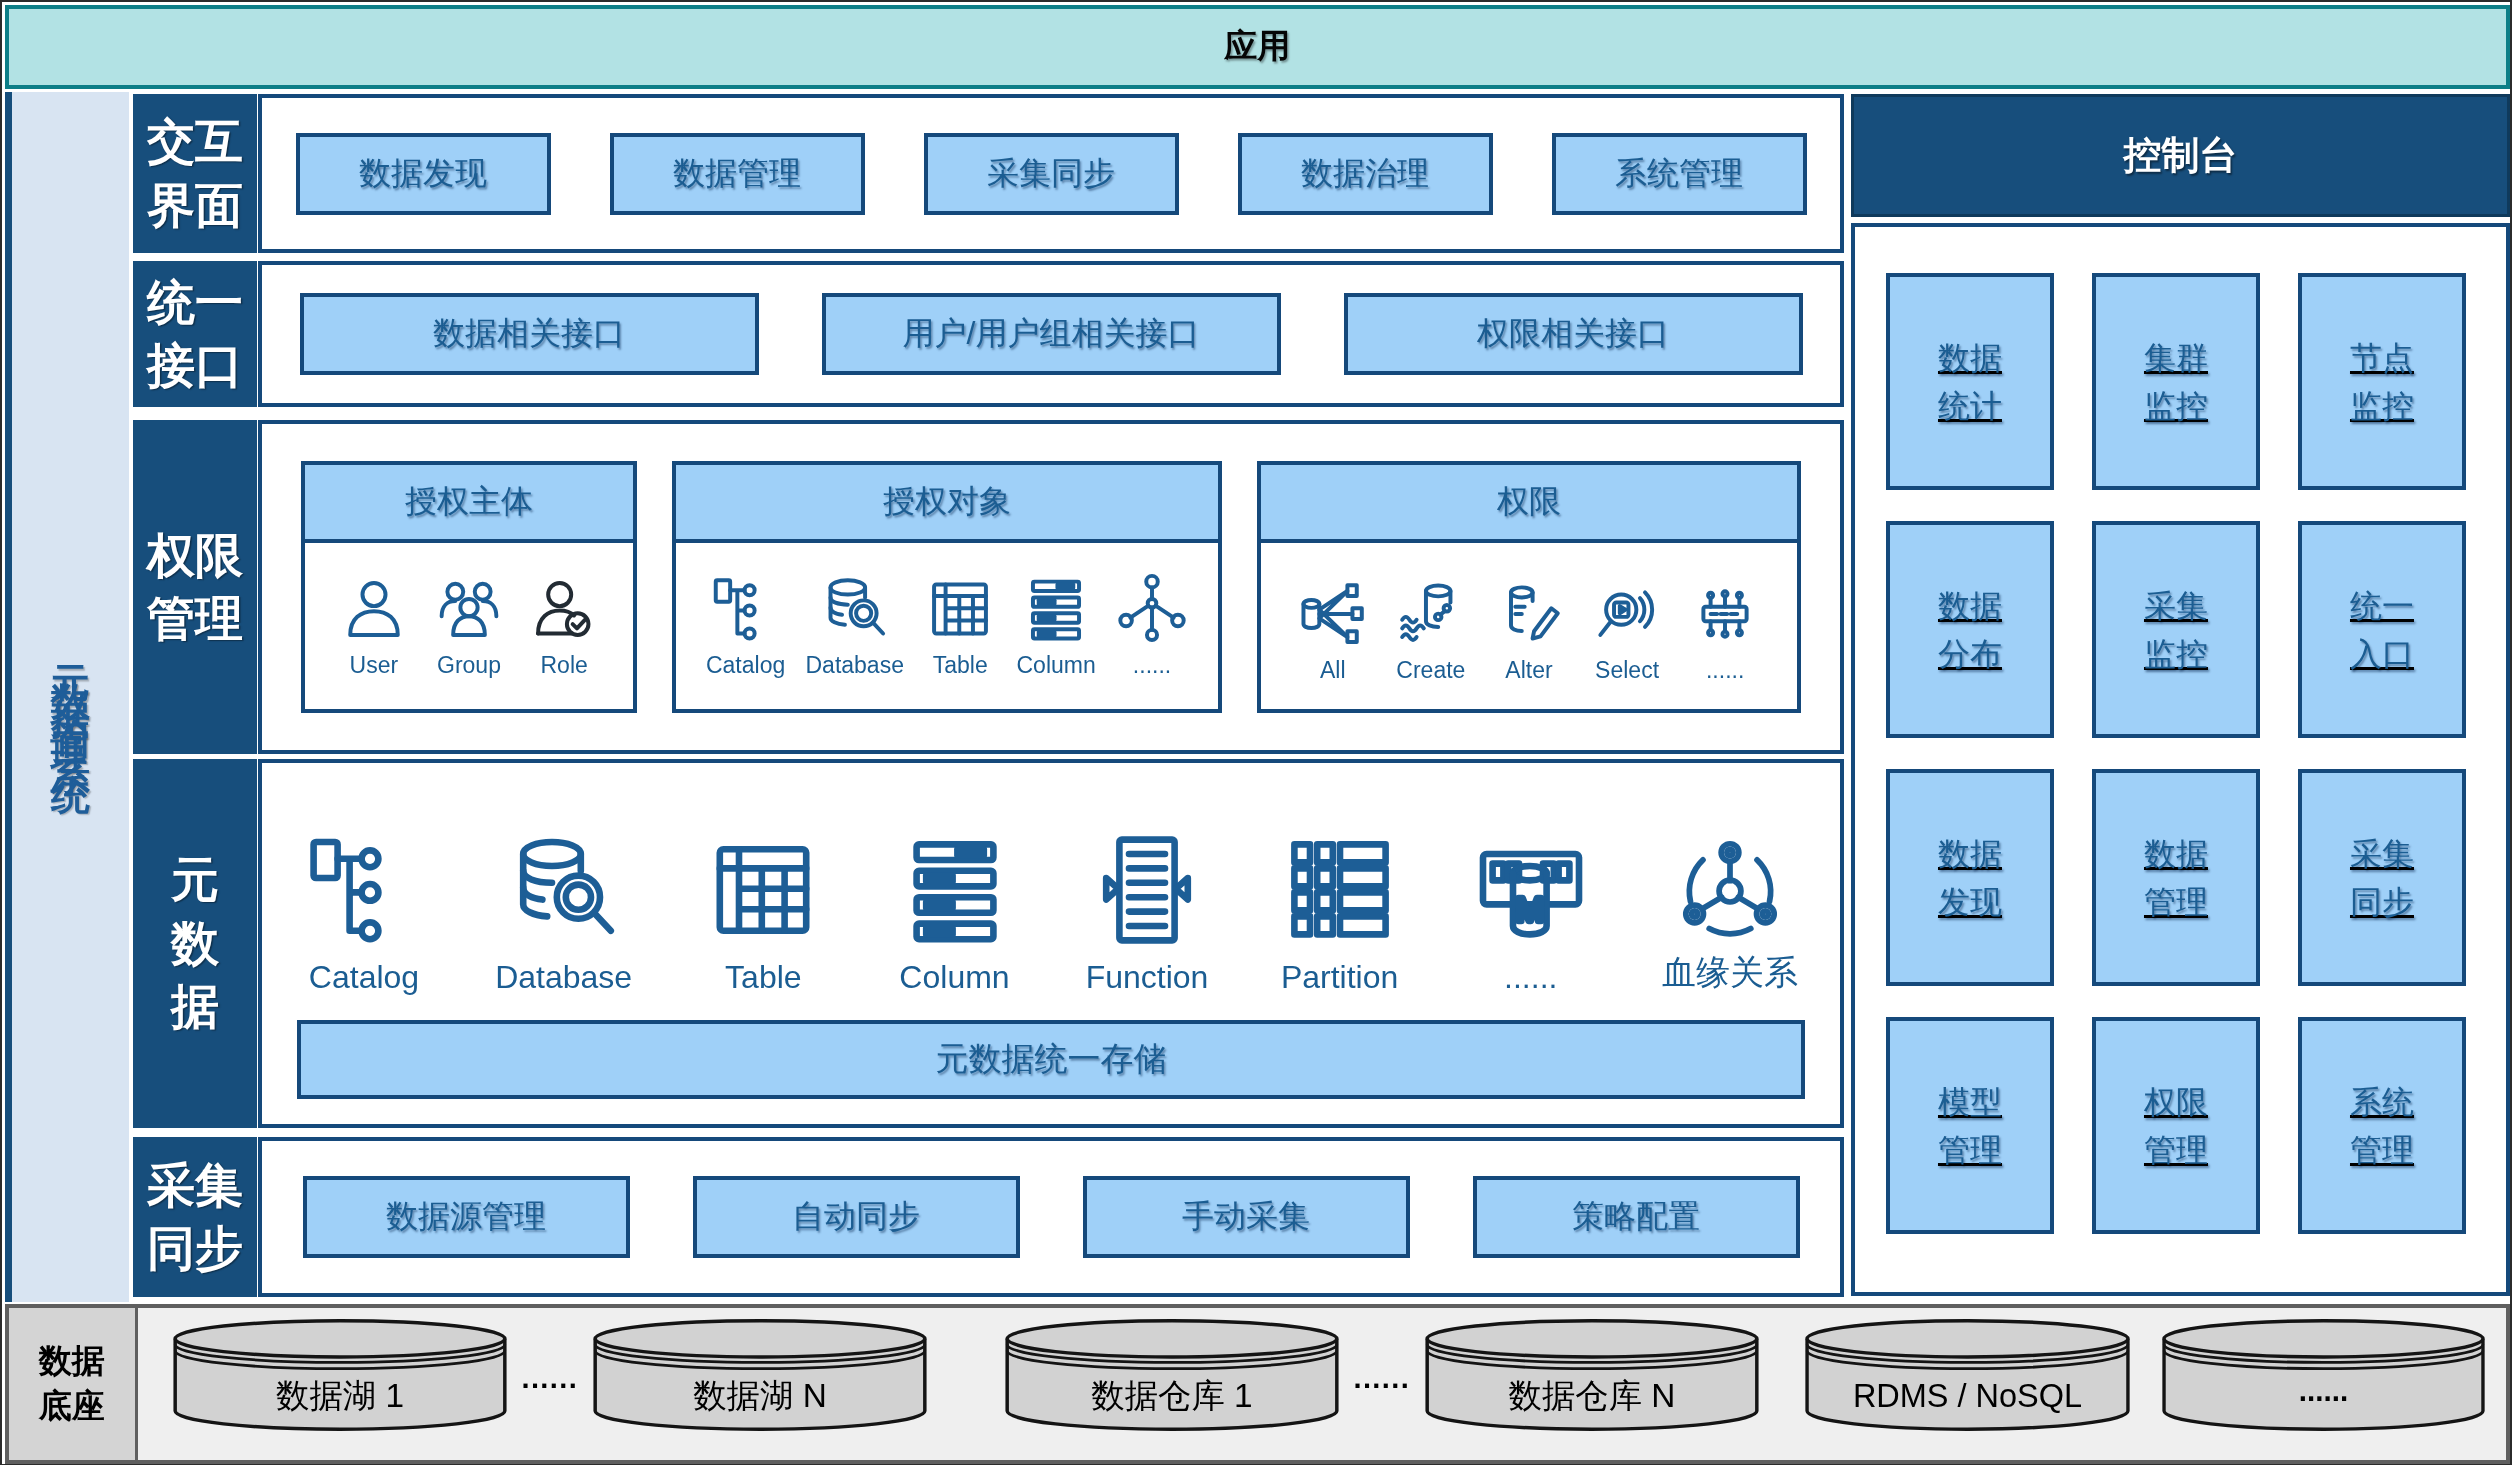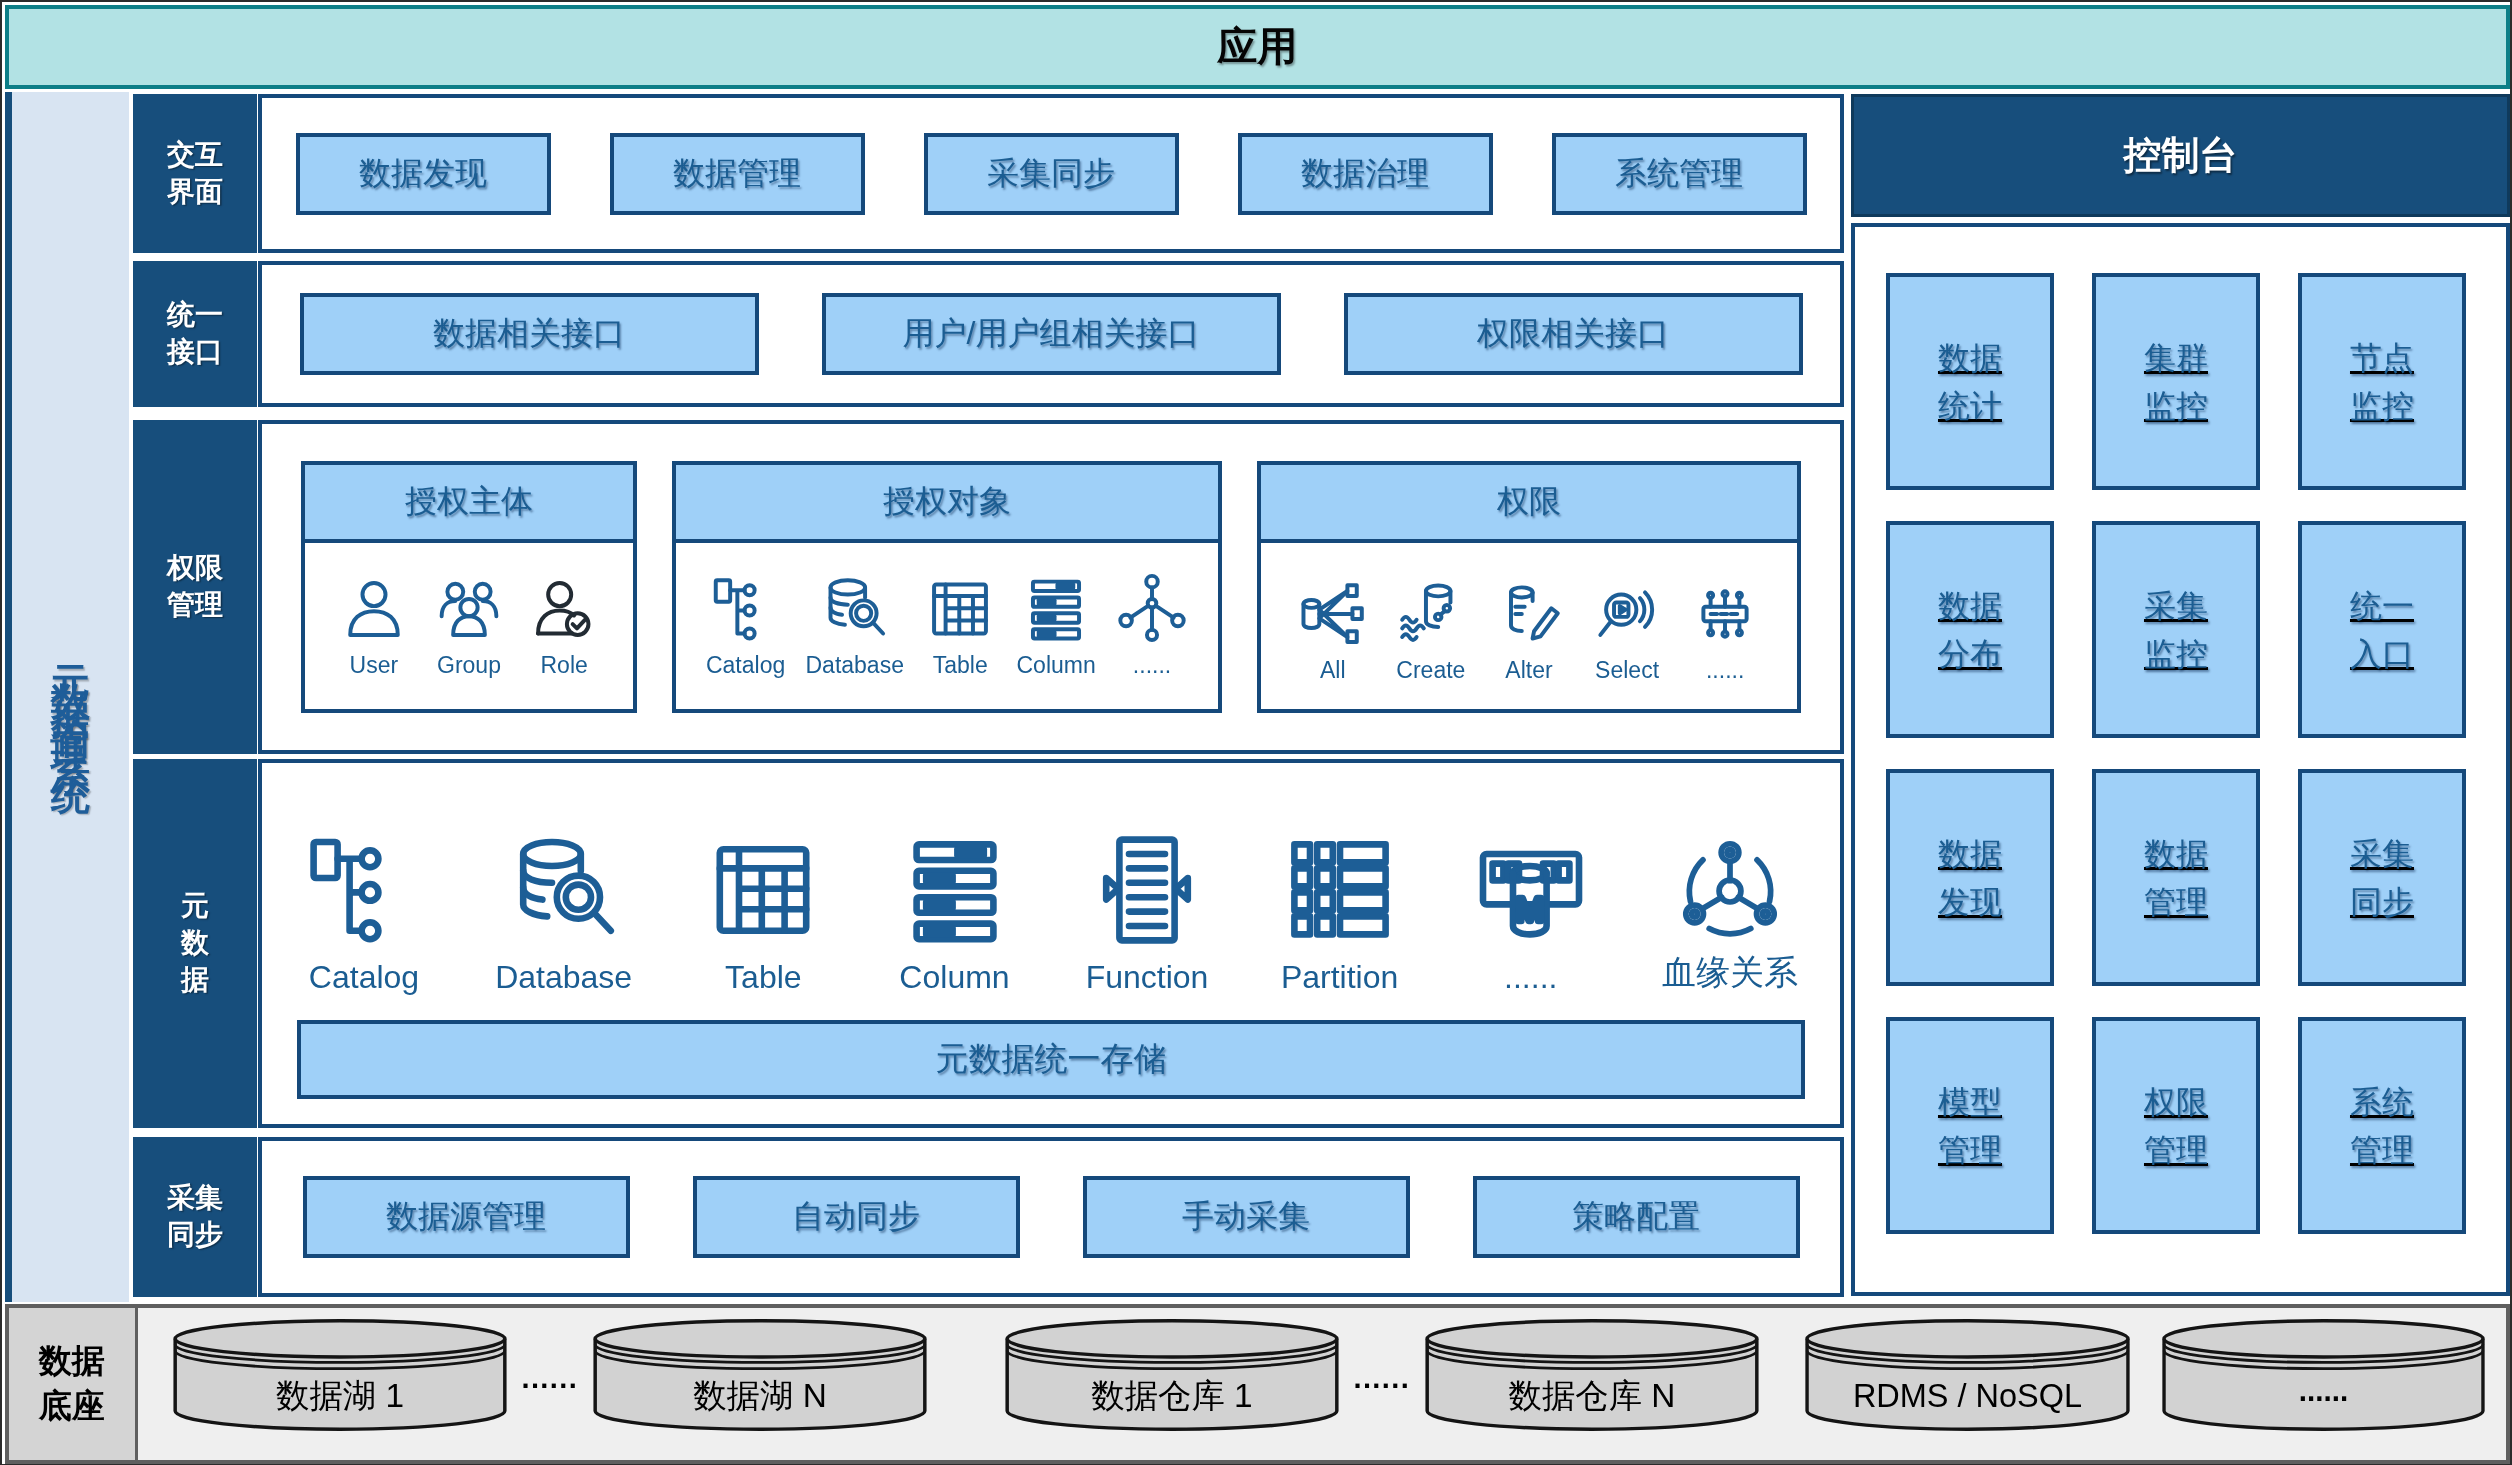--- a/index.html
+++ b/index.html
@@ -4,34 +4,34 @@
 <style>
   * { margin:0; padding:0; box-sizing:border-box; }
   html,body { background:#ffffff; }
   body { font-family:"Liberation Sans","DejaVu Sans",sans-serif; }
   #root { position:relative; width:2512px; height:1466px; background:#ffffff;
           border:2.1px solid #2b2b2b; overflow:hidden; }
 
   
   .top-band { position:absolute; left:2.8px; top:2.8px; width:2505px; height:84px;
     background:#b2e2e4; border:4.9px solid #0d7e87; display:flex; align-items:center; justify-content:center;
-    font-size:40px; font-weight:bold; color:#050505; text-shadow:1.4px 2.1px 2.1px rgba(0,0,0,.35); }
+    font-size:33px; font-weight:bold; color:#050505; text-shadow:1.4px 2.1px 2.1px rgba(0,0,0,.35); }
 
   
   .sidebar { position:absolute; left:2.8px; top:90px; width:124px; height:1210px;
     background:#d8e4f2; border-left:7px solid #164e7c;
     display:flex; align-items:center; justify-content:center; }
   .sidebar .vtext { writing-mode:vertical-rl; text-orientation:upright;
     font-size:39px; font-weight:bold; color:#1e5d99; letter-spacing:18px;
     text-shadow:1.4px 1.4px 1.4px rgba(0,0,0,.25); }
 
   
   .rowlabel { position:absolute; left:131px; width:124px; background:#174e7c;
     display:flex; align-items:center; justify-content:center;
-    color:#ffffff; font-weight:bold; font-size:28px; text-shadow:1.4px 1.4px 1.4px rgba(0,0,0,.4); }
+    color:#ffffff; font-weight:bold; font-size:48px; text-shadow:1.4px 1.4px 1.4px rgba(0,0,0,.4); }
   .rowlabel .wrap2 { display:inline-block; width:2.15em; word-break:break-all;
     line-height:1.32; text-align:center; }
   .rowlabel .wrap1 { display:inline-block; width:1.15em; word-break:break-all;
     line-height:1.32; text-align:center; }
   #lab1 { top:92px;  height:159px; }
   #lab2 { top:259px;  height:146px; }
   #lab3 { top:418px;  height:334px; }
   #lab4 { top:757px; height:369px; }
   #lab5 { top:1135px; height:160px; }
 

